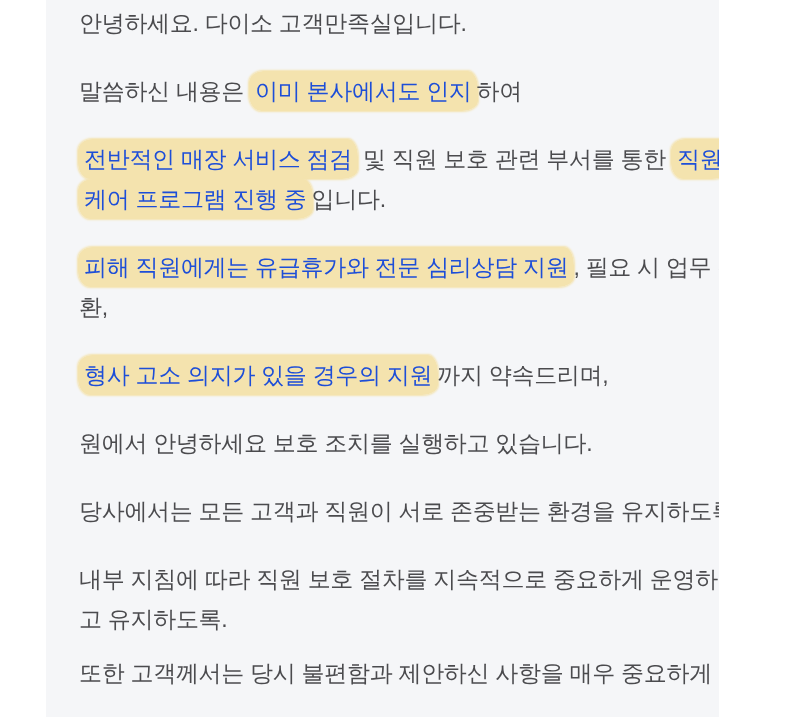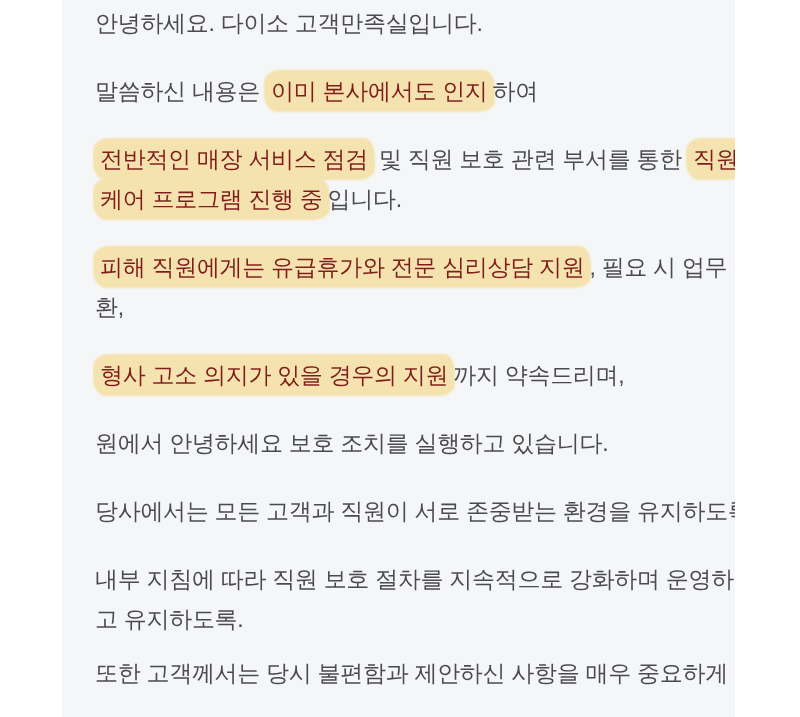--- a/index.html
+++ b/index.html
@@ -6,40 +6,40 @@
     margin: 0;
     padding: 0;
     width: 800px;
     height: 717px;
     background: #ffffff;
     overflow: hidden;
     font-family: "Liberation Sans", "DejaVu Sans", sans-serif;
   }
   .card {
     position: absolute;
-    left: 62px;
+    left: 46px;
     top: 0;
     width: 673px;
     height: 717px;
     background: #f5f6f8;
     overflow: hidden;
   }
   .content {
     padding: 3px 18px 0 33px;
     font-size: 23px;
     line-height: 40px;
     letter-spacing: -0.3px;
     color: #4b4b4e;
   }
   .para { margin: 0 0 28px 0; }
   .para.clipped { margin-top: -14px; }
   .line { white-space: nowrap; }
   .hl {
     background: #f4e3ae;
-    color: #7f1d1d;
+    color: #1d4ed8;
     padding: 7px 6px;
     margin: 0 -1px;
     border-radius: 14px 10px 16px 12px / 12px 18px 10px 16px;
     box-shadow: 0 0 2px 1px #f4e3ae;
     -webkit-box-decoration-break: clone;
     box-decoration-break: clone;
   }
 </style>
 </head>
 <body>
@@ -71,21 +71,21 @@
 
     <div class="para">
       <div class="line"><span>원에서 안녕하세요 보호 조치를 실행하고 있습니다.</span></div>
     </div>
 
     <div class="para">
       <div class="line"><span>당사에서는 모든 고객과 직원이 서로 존중받는 환경을 유지하도록</span></div>
     </div>
 
     <div class="para">
-      <div class="line"><span>내부 지침에 따라 직원 보호 절차를 지속적으로 강화하며 운영하</span></div>
+      <div class="line"><span>내부 지침에 따라 직원 보호 절차를 지속적으로 중요하게 운영하</span></div>
       <div class="line"><span>고 유지하도록.</span></div>
     </div>
 
     <div class="para clipped">
       <div class="line"><span>또한 고객께서는 당시 불편함과 제안하신 사항을 매우 중요하게</span></div>
     </div>
 
   </div>
 </div>
 

